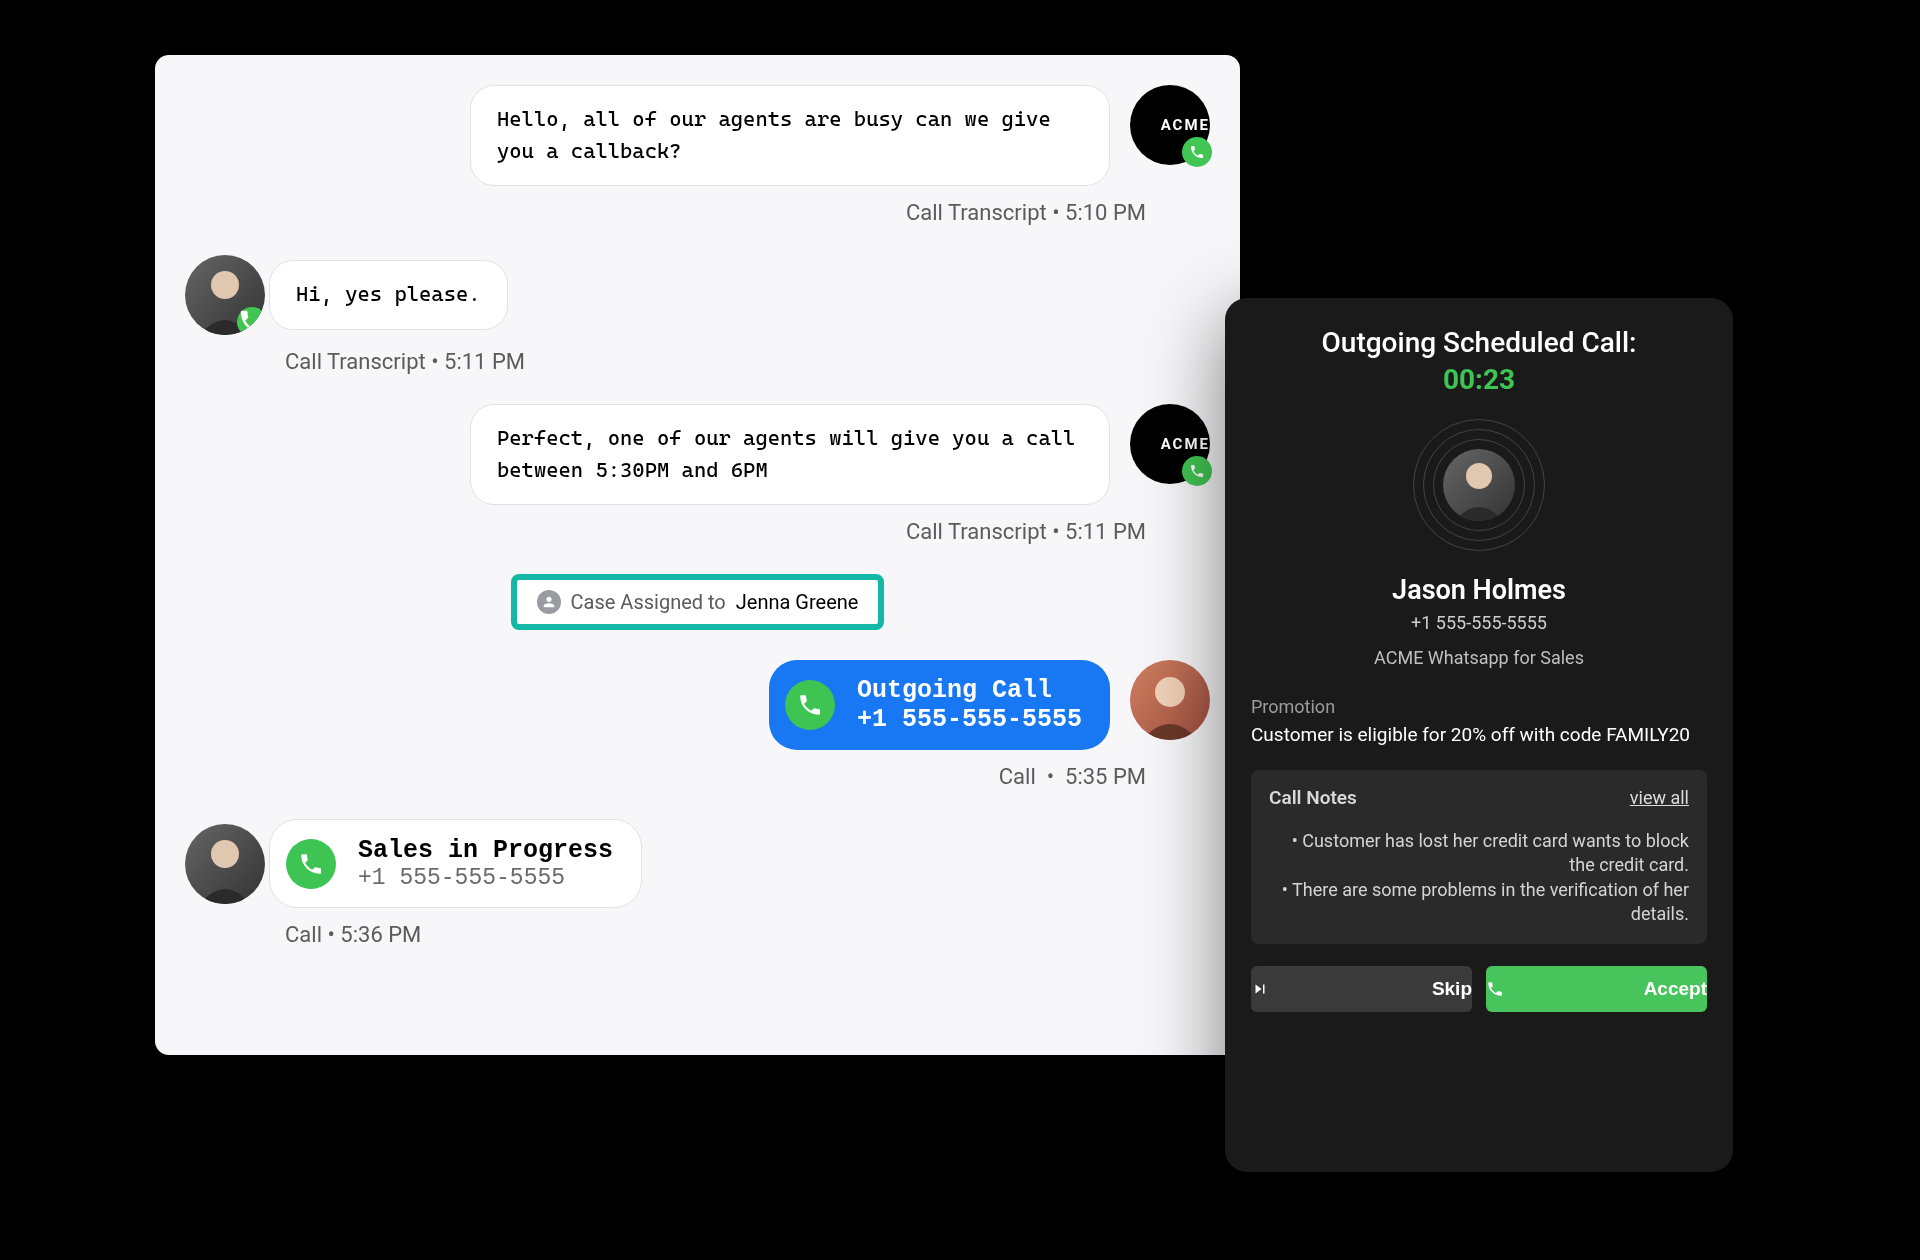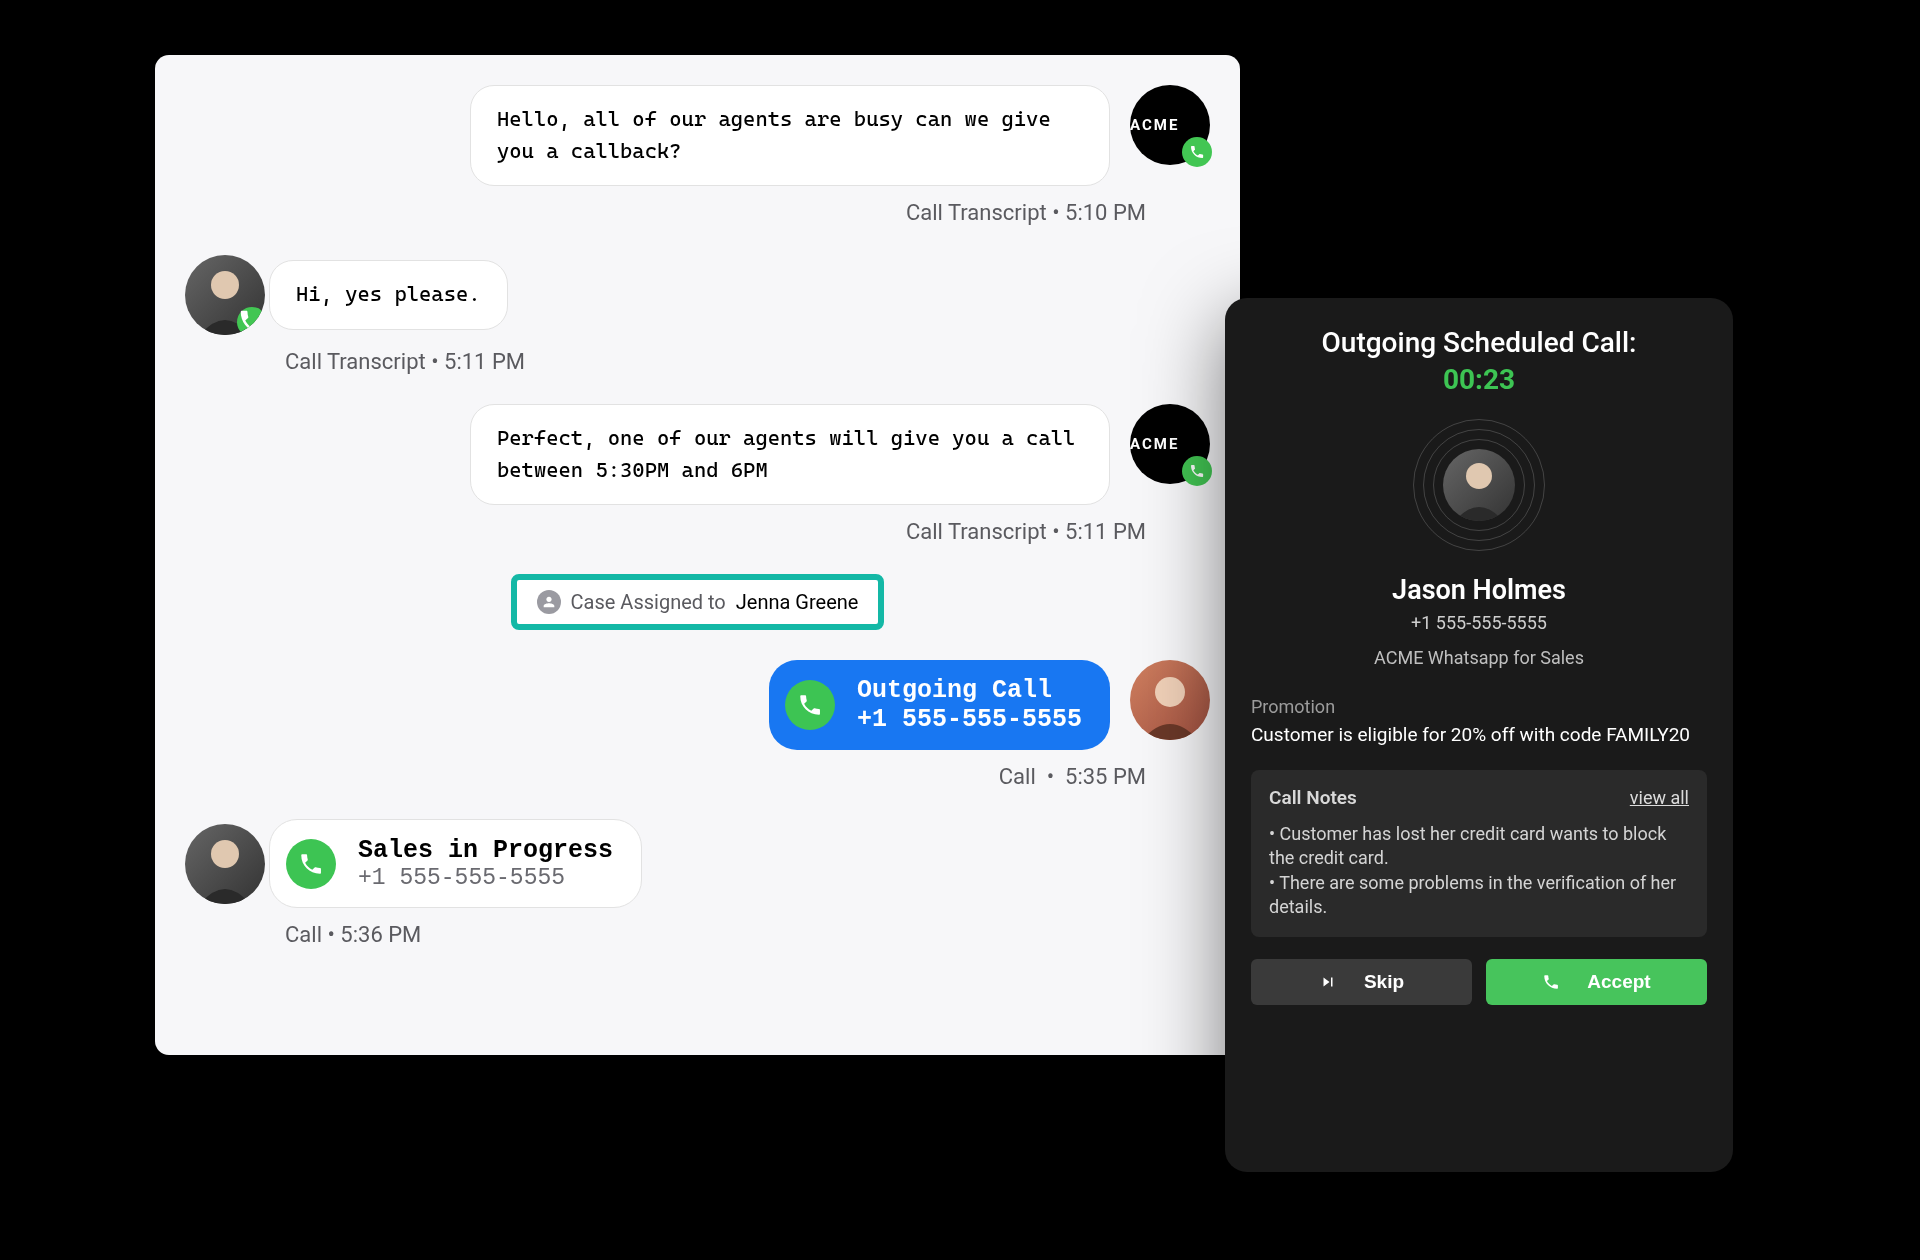--- a/index.html
+++ b/index.html
@@ -58,21 +58,21 @@
       width: 80px;
       height: 80px;
       border-radius: 50%;
       position: relative;
       flex-shrink: 0;
     }
     .avatar-acme {
       background: #000;
       display: flex;
       align-items: center;
-      justify-content: flex-start;
+      justify-content: flex-end;
       color: #fff;
       font-size: 15px;
       font-weight: 700;
       letter-spacing: 2px;
     }
     .avatar-photo {
       background: linear-gradient(135deg, #666, #333);
       overflow: hidden;
     }
     .avatar-photo svg { width: 100%; height: 100%; }
@@ -224,32 +224,32 @@
       border-radius: 8px;
       padding: 16px 18px 18px;
       margin-top: 24px;
     }
     .notes-head {
       display: flex; justify-content: space-between; align-items: center;
     }
     .notes-title { font-size: 19px; font-weight: 600; color: #d8d8d8; }
     .notes-link { font-size: 18px; color: #dcdcdc; text-decoration: underline; cursor: pointer; }
     .notes-body {
-      font-size: 18px; color: #d4d4d4; margin-top: 13px; line-height: 1.35;
+      font-size: 18px; color: #d4d4d4; margin-top: 20px; line-height: 1.35; text-align: right;
     }
     .btn-row {
       display: flex; gap: 14px; margin-top: 22px;
     }
     .btn {
       flex: 1;
       height: 46px;
       border-radius: 6px;
       display: flex;
       align-items: center;
-      justify-content: center;
+      justify-content: space-between;
       gap: 27px;
       font-size: 19px;
       font-weight: 600;
       cursor: pointer;
       border: none;
     }
     .btn-skip { background: #3a3a3a; color: #fff; }
     .btn-accept { background: #47c45c; color: #fff; }
     .btn svg { width: 18px; height: 18px; fill: #fff; }
   </style>

